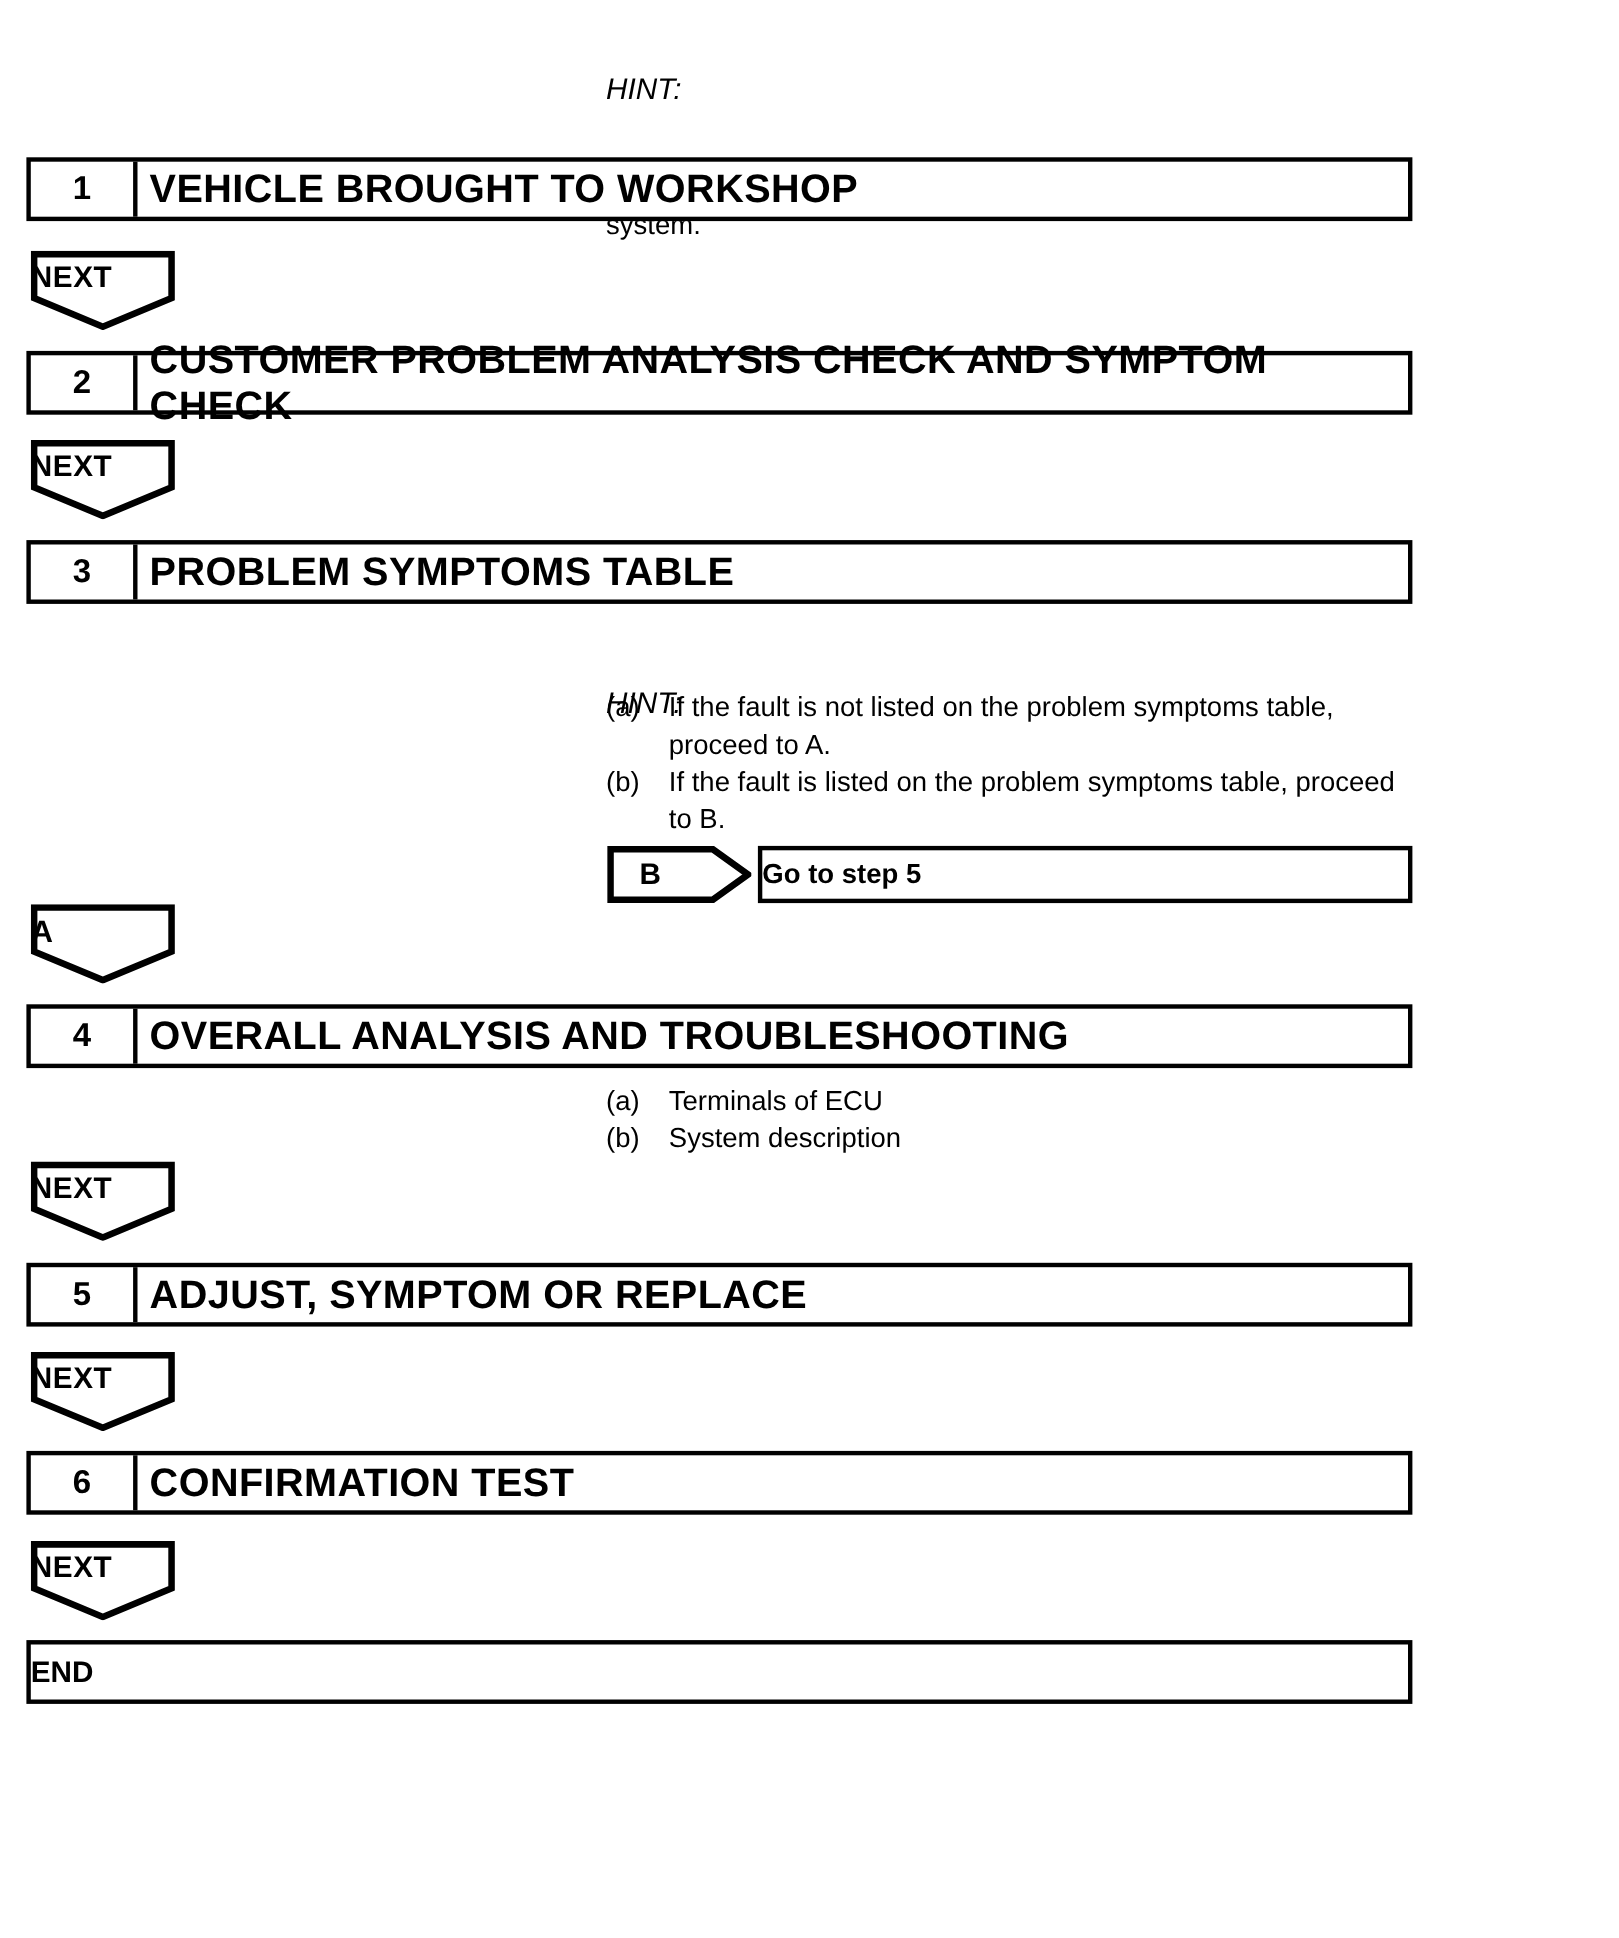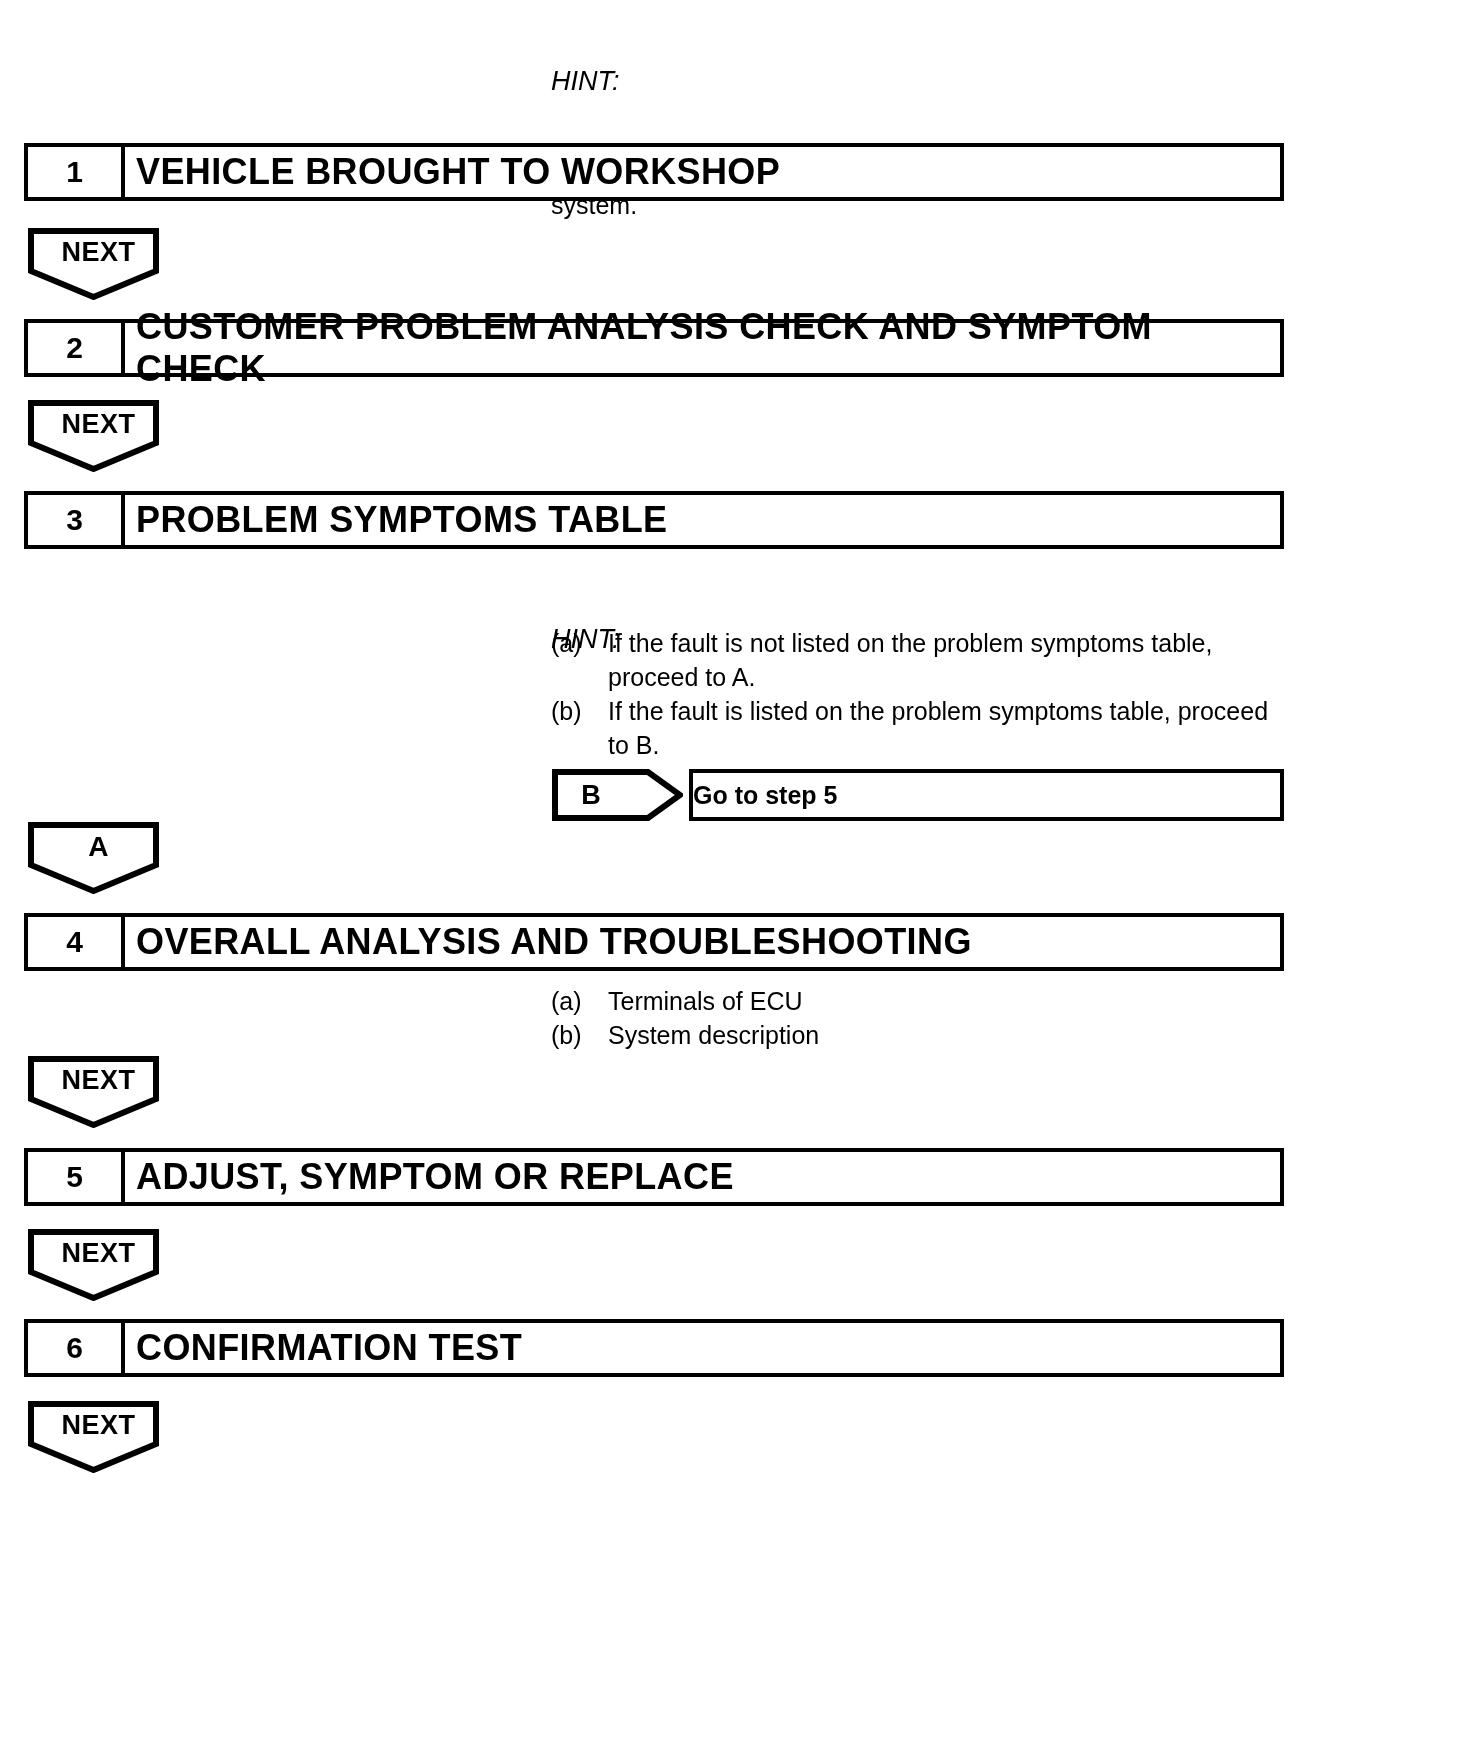--- a/index.html
+++ b/index.html
@@ -93,24 +93,23 @@
 
   
   .down-conn {
     position: absolute;
     width: 131px;
     height: 72px;
   }
   .down-conn svg { display: block; }
   .down-conn .conn-label {
     position: absolute;
-    left: 16px;
+    left: 0;
     top: 9px;
     width: 109px;
-    text-align: center;
     font-size: 27px;
     font-weight: bold;
     letter-spacing: 0.5px;
   }
   .down-conn.letter .conn-label {
     font-size: 28px;
   }
 
   
   .right-conn {
@@ -260,14 +259,15 @@
     <div class="step-title">CONFIRMATION TEST</div>
   </div>
 
   <div class="down-conn" style="left:28px; top:1401px;">
     <svg width="131" height="72" viewBox="0 0 131 72">
       <polygon points="3,3 128,3 128,43 65.5,69 3,43" fill="#ffffff" stroke="#000000" stroke-width="6" stroke-linejoin="miter"></polygon>
     </svg>
     <span class="conn-label">NEXT</span>
   </div>
 
+  <div class="plain-bar" style="left:24px; top:1491px; width:1260px;">END</div>
 
 </div>
 
 </body></html>

